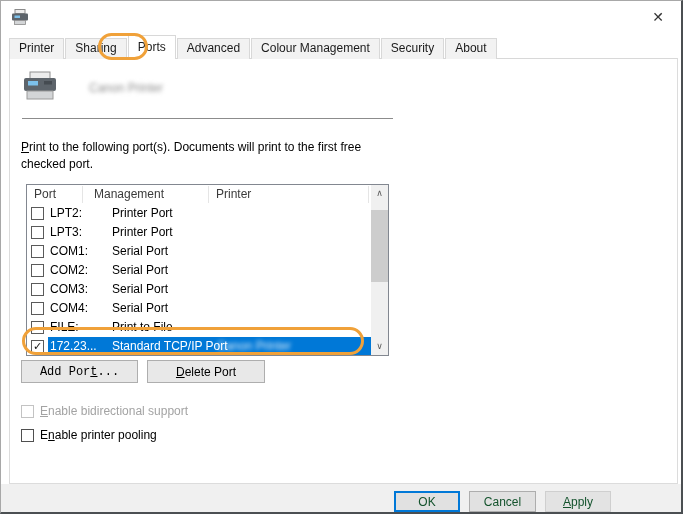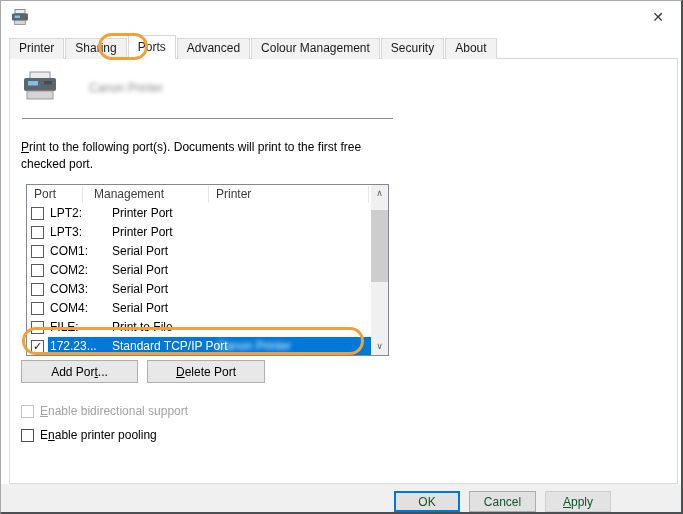--- a/index.html
+++ b/index.html
@@ -53,21 +53,21 @@
   .vscroll { position:absolute; right:0; top:0; width:17px; height:170px; background:#f0f0f0; }
   .varrow { position:absolute; left:0; width:17px; height:17px; text-align:center; font-size:9px;
             line-height:17px; color:#5a5a5a; cursor:pointer; }
   .varrow.up { top:0; } .varrow.down { bottom:0; }
   .vthumb { position:absolute; left:0; top:25px; width:17px; height:72px; background:#cdcdcd; cursor:pointer; }
   .row-annotation { position:absolute; left:21px; top:326px; width:342px; height:28px;
             border:3px solid #f0a139; border-radius:14px; z-index:6; pointer-events:none; }
   
   .pbtn { position:absolute; top:359px; height:23px; background:#e8e8e8; border:1px solid #aeaeae;
           font-size:12px; font-family:inherit; cursor:pointer; color:#000; }
-  .pbtn.add { left:20px; width:117px; }
+  .pbtn.add { left:20px; width:117px;font-family:Liberation Mono, monospace; }
   .pbtn.del { left:146px; width:118px; }
   .pbtn.cfg { left:272px; width:120px; }
   
   .chkline { position:absolute; left:20px; height:15px; line-height:15px; }
   .chkline .box { position:absolute; left:0; top:1px; width:13px; height:13px; background:#fff;
                   border:1px solid #4f4f4f; }
   .chkline .lbl { position:absolute; left:19px; top:0; white-space:nowrap; }
   .chk-bidi { top:403px; color:#a3a3a3; }
   .chk-bidi .box { border-color:#c3c3c3; }
   .chk-pool { top:427px; color:#000; }

